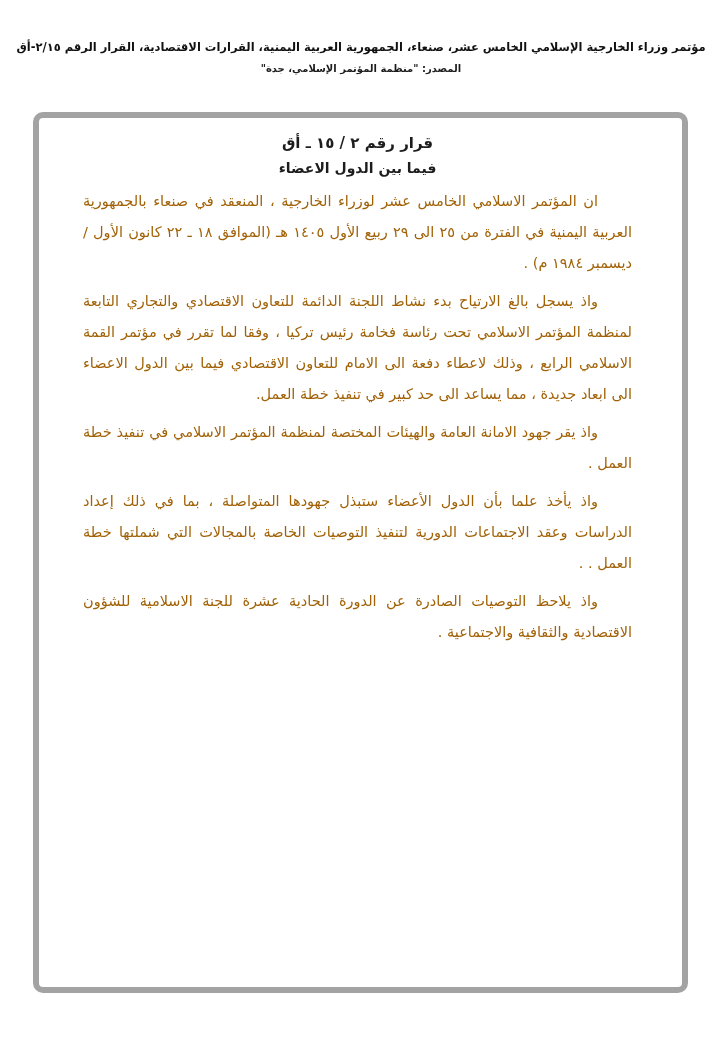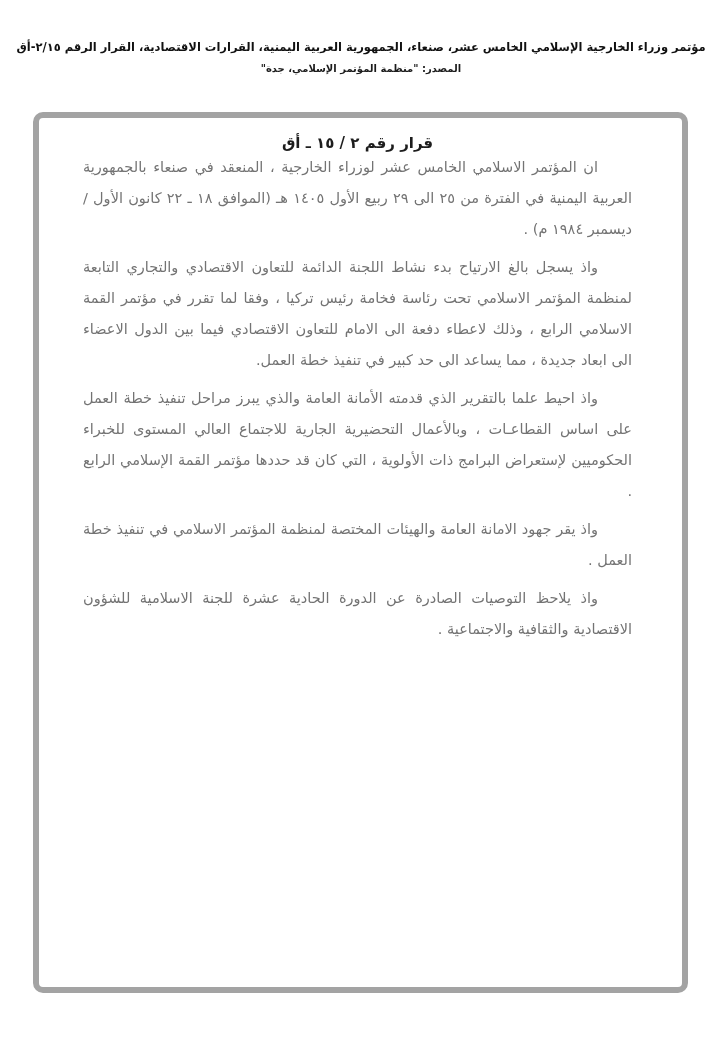--- a/index.html
+++ b/index.html
@@ -73,50 +73,51 @@
     font-weight: bold;
     margin-top: 8px;
     margin-bottom: 10px;
   }
   .doc p {
     margin: 0 0 7px 0;
     font-size: 14.5px;
     line-height: 31px;
     text-align: justify;
     text-indent: 34px;
-    color: #737373;
+    color: #a16207;
   }
 </style>
 </head>
 <body>
 
 <div class="page">
 
   <div class="top-header">
     <div class="header-citation">مؤتمر وزراء الخارجية الإسلامي الخامس عشر، صنعاء، الجمهورية العربية اليمنية، القرارات الاقتصادية، القرار الرقم ٢/١٥-أق</div>
     <div class="header-source">المصدر:  "منظمة المؤتمر الإسلامي، جدة"</div>
   </div>
 
   <div class="scan-frame">
     <div class="doc">
 
       <div class="doc-title">
         <div class="t1">قرار رقم ٢ / ١٥ ـ أق</div>
+        <div class="t3">فيما بين الدول الاعضاء</div>
       </div>
 
       <p>ان المؤتمر الاسلامي الخامس عشر لوزراء الخارجية ، المنعقد في صنعاء بالجمهورية العربية اليمنية في الفترة من ٢٥ الى ٢٩ ربيع الأول ١٤٠٥ هـ (الموافق ١٨ ـ ٢٢ كانون الأول / ديسمبر ١٩٨٤ م) .</p>
 
 
 
       <p>واذ يسجل بالغ الارتياح بدء نشاط اللجنة الدائمة للتعاون الاقتصادي والتجاري التابعة لمنظمة المؤتمر الاسلامي تحت رئاسة فخامة رئيس تركيا ، وفقا لما تقرر في مؤتمر القمة الاسلامي الرابع ، وذلك لاعطاء دفعة الى الامام للتعاون الاقتصادي فيما بين الدول الاعضاء الى ابعاد جديدة ، مما يساعد الى حد كبير في تنفيذ خطة العمل.</p>
 
 
-      <p>واذ احيط علما بالتقرير الذي قدمته الأمانة العامة والذي يبرز مراحل تنفيذ خطة العمل على اساس القطاعـات ، وبالأعمال التحضيرية الجارية للاجتماع العالي المستوى للخبراء الحكوميين لإستعراض البرامج ذات الأولوية ، التي كان قد حددها مؤتمر القمة الإسلامي الرابع .</p>
 
       <p>واذ يقر جهود الامانة العامة والهيئات المختصة لمنظمة المؤتمر الاسلامي في تنفيذ خطة العمل .</p>
 
+      <p>واذ يأخذ علما بأن الدول الأعضاء ستبذل جهودها المتواصلة ، بما في ذلك إعداد الدراسات وعقد الاجتماعات الدورية لتنفيذ التوصيات الخاصة بالمجالات التي شملتها خطة العمل . .</p>
 
       <p>واذ يلاحظ التوصيات الصادرة عن الدورة الحادية عشرة للجنة الاسلامية للشؤون الاقتصادية والثقافية والاجتماعية .</p>
 
     </div>
   </div>
 
 </div>
 
 </body></html>

